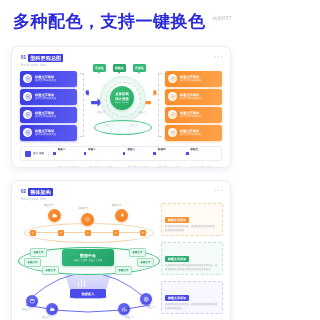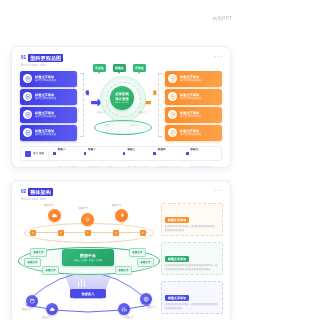--- a/index.html
+++ b/index.html
@@ -211,20 +211,21 @@
   .rcard.g .rpill{background:#2fae74;}
   .rcard.b .rpill{background:#4b4bea;}
   .rbody{font-size:2.4px;line-height:3.4px;color:#9a9ab0;}
 </style>
 </head>
 <body>
 
 <div class="page">
 
   <div class="header">
+    <div class="headline">多种配色，支持一键换色</div>
     <div class="watermark">构图PPT</div>
   </div>
 
   <div class="slide" id="slide1">
     <div class="s-head">
       <div class="s-title-row">
         <span class="s-num">01</span>
         <span class="s-title">型科更程总图</span>
       </div>
       <div class="s-sub">Enter your title</div>

